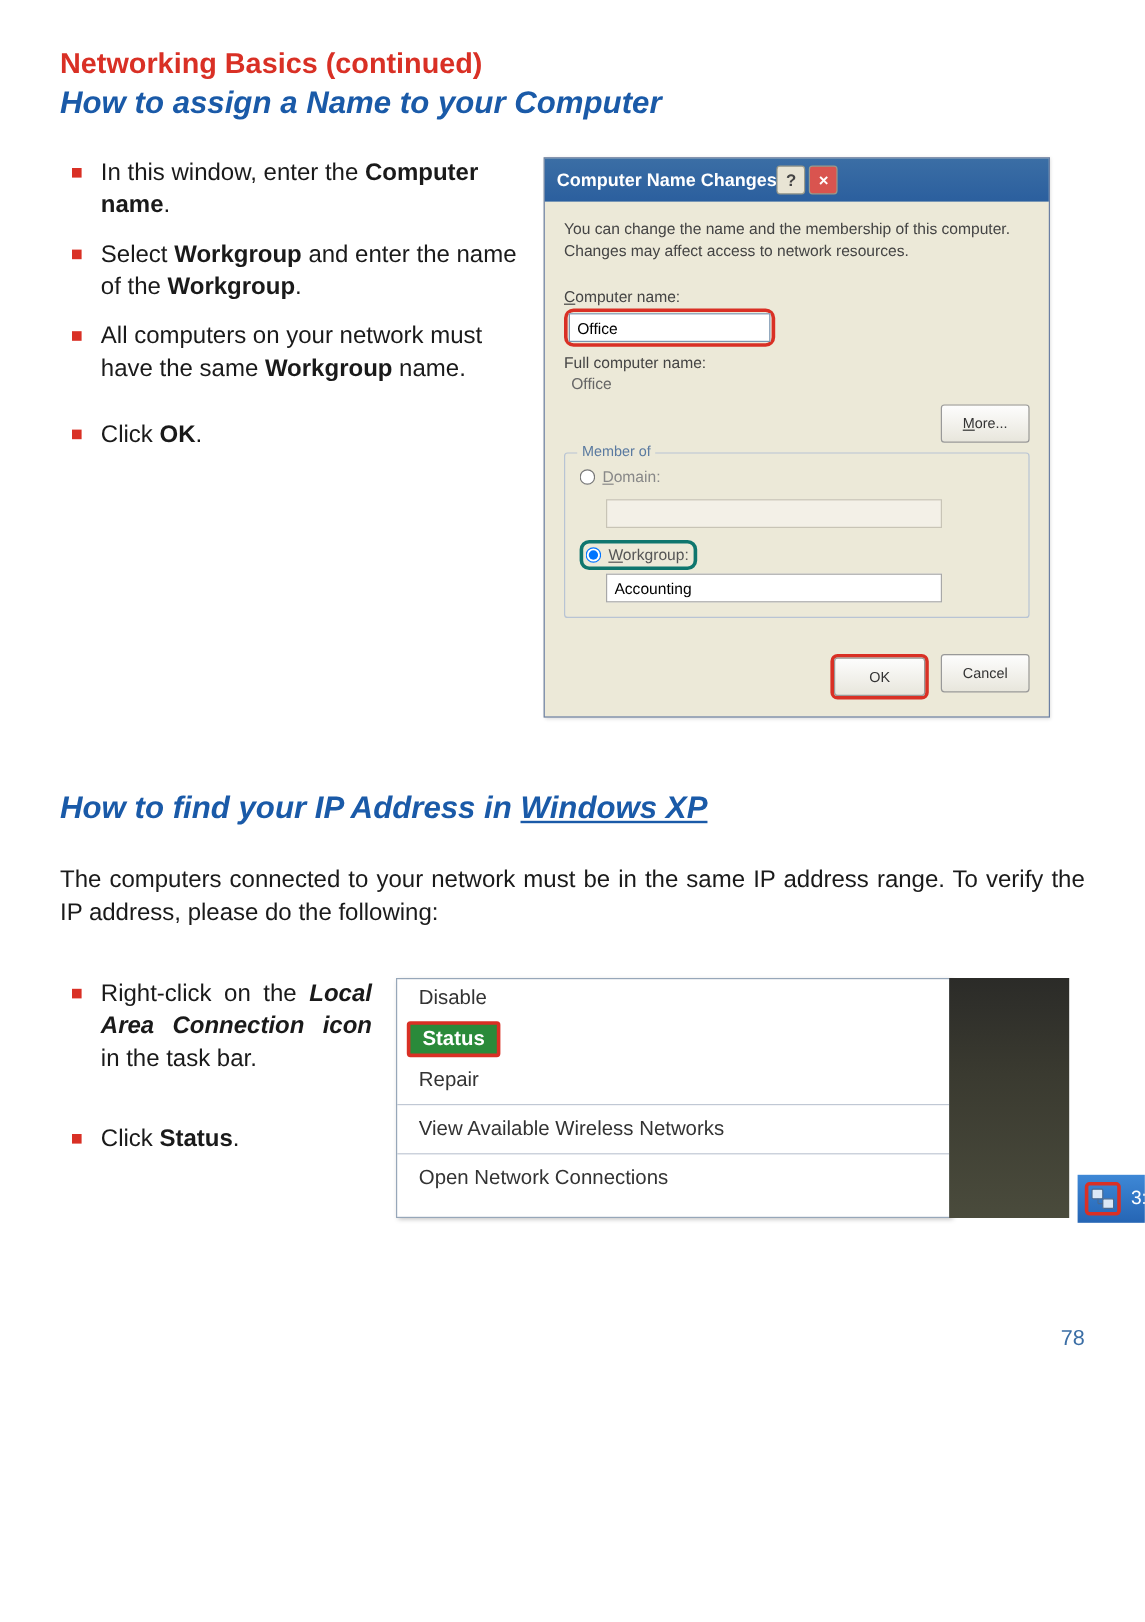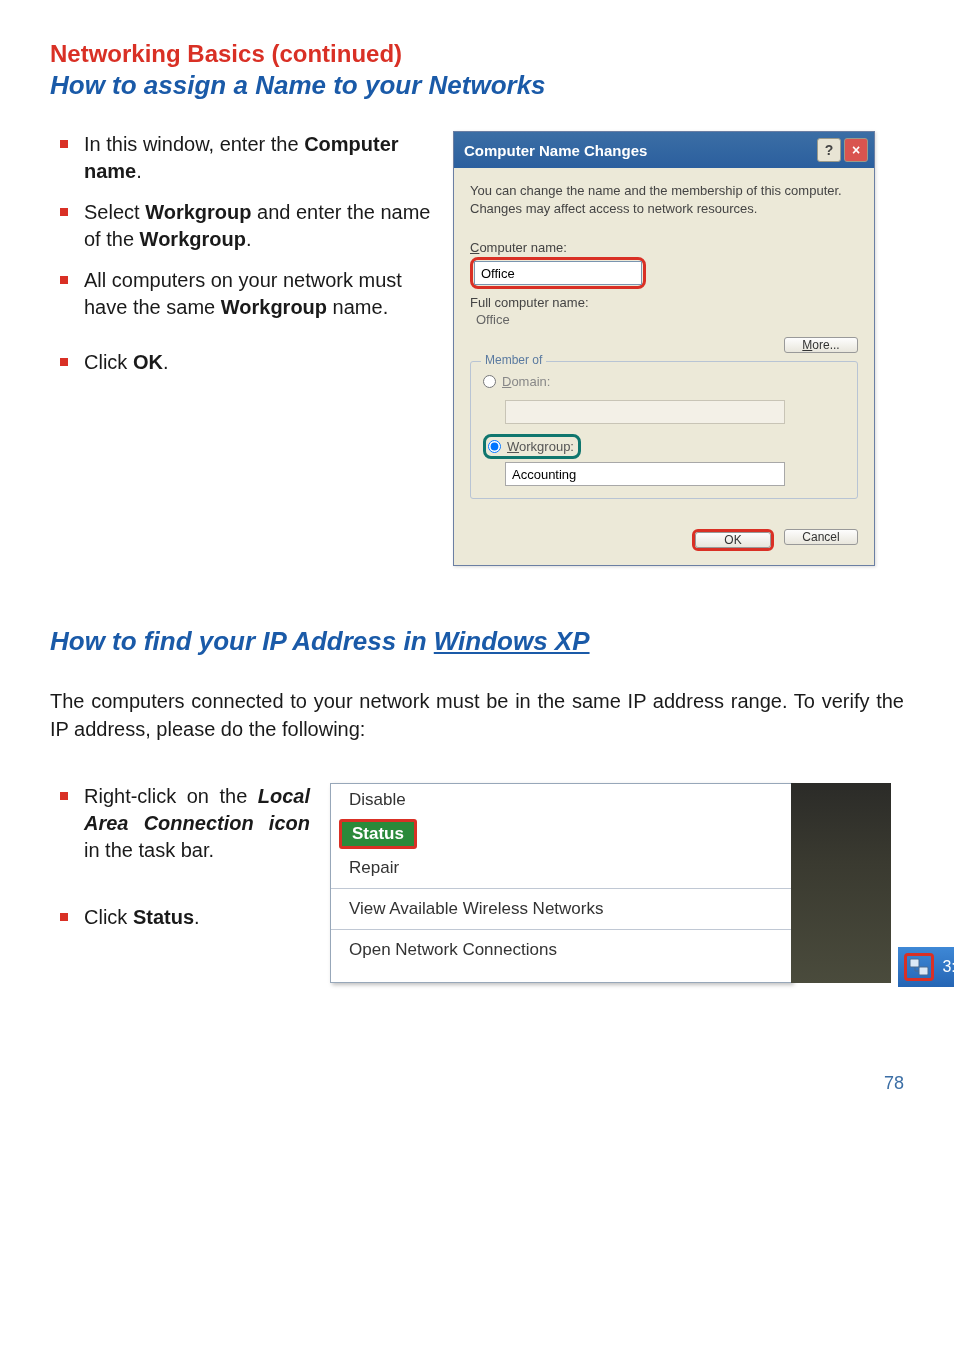--- a/index.html
+++ b/index.html
@@ -57,21 +57,20 @@
       font-size: 13px;
       color: #333;
       box-shadow: 1px 1px 3px rgba(0,0,0,0.15);
     }
     .dialog-title {
       background: linear-gradient(#3b6ea5, #2b5f9e);
       color: #fff;
       font-weight: bold;
       padding: 6px 6px 6px 10px;
       display: flex;
-      justify-content: space-between;
       align-items: center;
       font-size: 15px;
     }
     .title-buttons {
       display: flex;
       gap: 3px;
     }
     .title-btn {
       width: 22px;
       height: 22px;
@@ -104,21 +103,21 @@
       border: 3px solid #d93025;
       border-radius: 8px;
       padding: 1px;
       display: inline-block;
     }
     .red-outline .text-input { width: 168px; margin: 0; }
     .full-name-block { margin-top: 6px; }
     .more-row { text-align: right; margin-top: 10px; margin-bottom: 8px; }
     .win-btn {
       min-width: 74px;
-      height: 16px;
+      height: 32px;
       background: linear-gradient(#fdfdfd, #e8e6dc);
       border: 1px solid #999;
       border-radius: 3px;
       font-family: Tahoma, sans-serif;
       font-size: 12px;
       padding: 0 10px;
       color: #333;
     }
     .groupbox {
       border: 1px solid #b8c4d4;
@@ -262,21 +261,21 @@
       text-align: right;
       color: #3b6ea5;
       font-size: 18px;
       margin-top: 90px;
     }
   </style>
 </head>
 <body>
 
 <h1>Networking Basics (continued)</h1>
-<h2 class="subtitle">How to assign a Name to your Networks</h2>
+<h2 class="subtitle">How to assign a Name to your Computer</h2>
 
 <div class="row-top">
   <div class="instructions">
     <div class="bullet-item">
       <div class="bullet-square"></div>
       <div>
         <span>In this window, enter the </span><strong>Computer name</strong><span>.</span>
       </div>
     </div>
     <div class="bullet-item">

